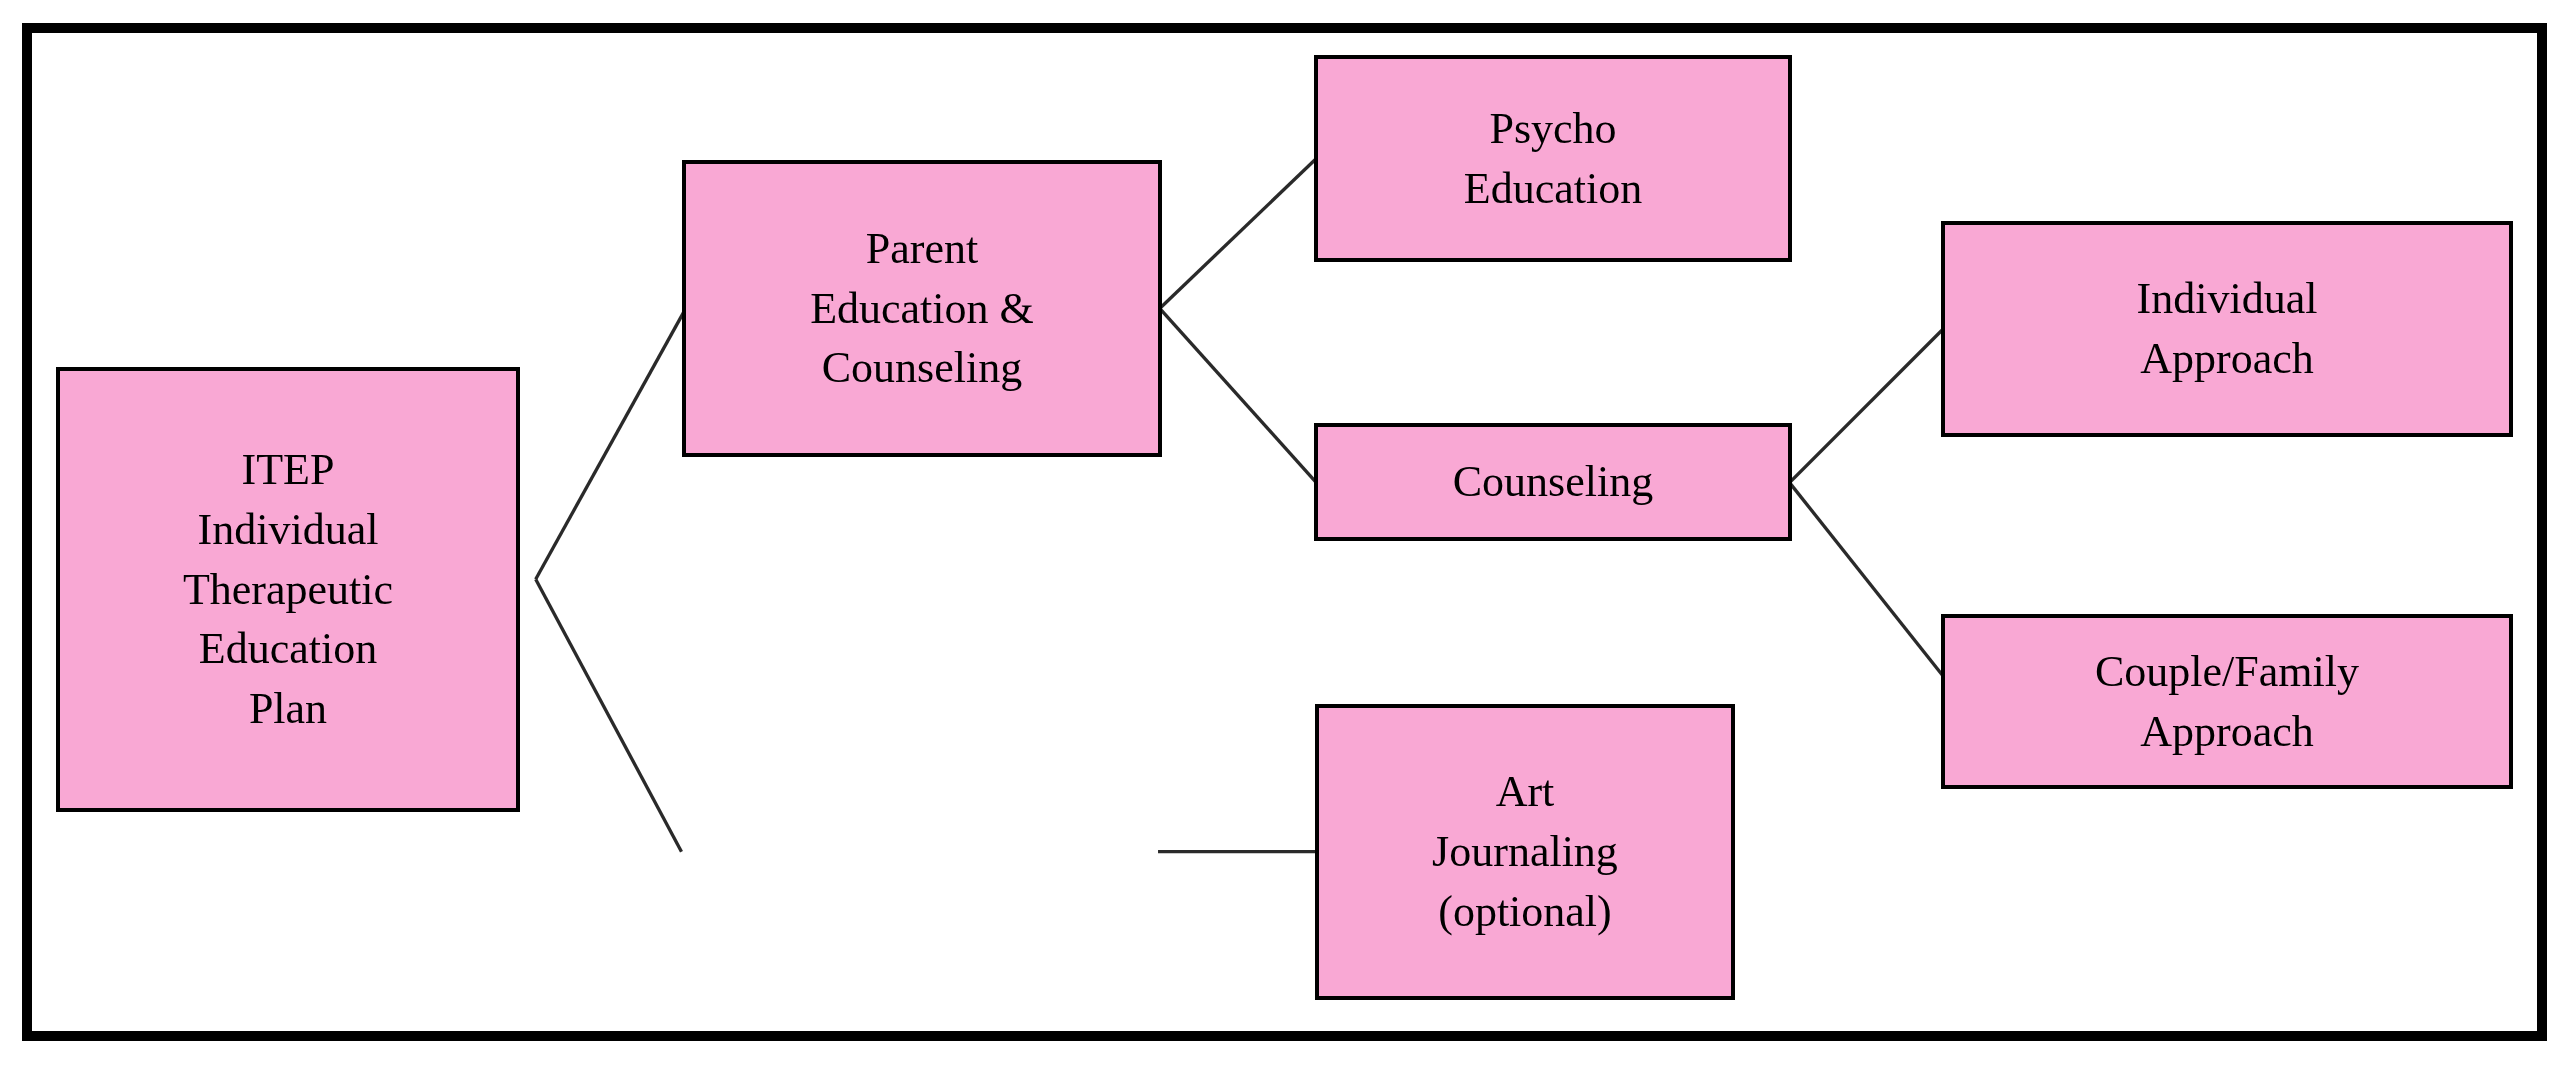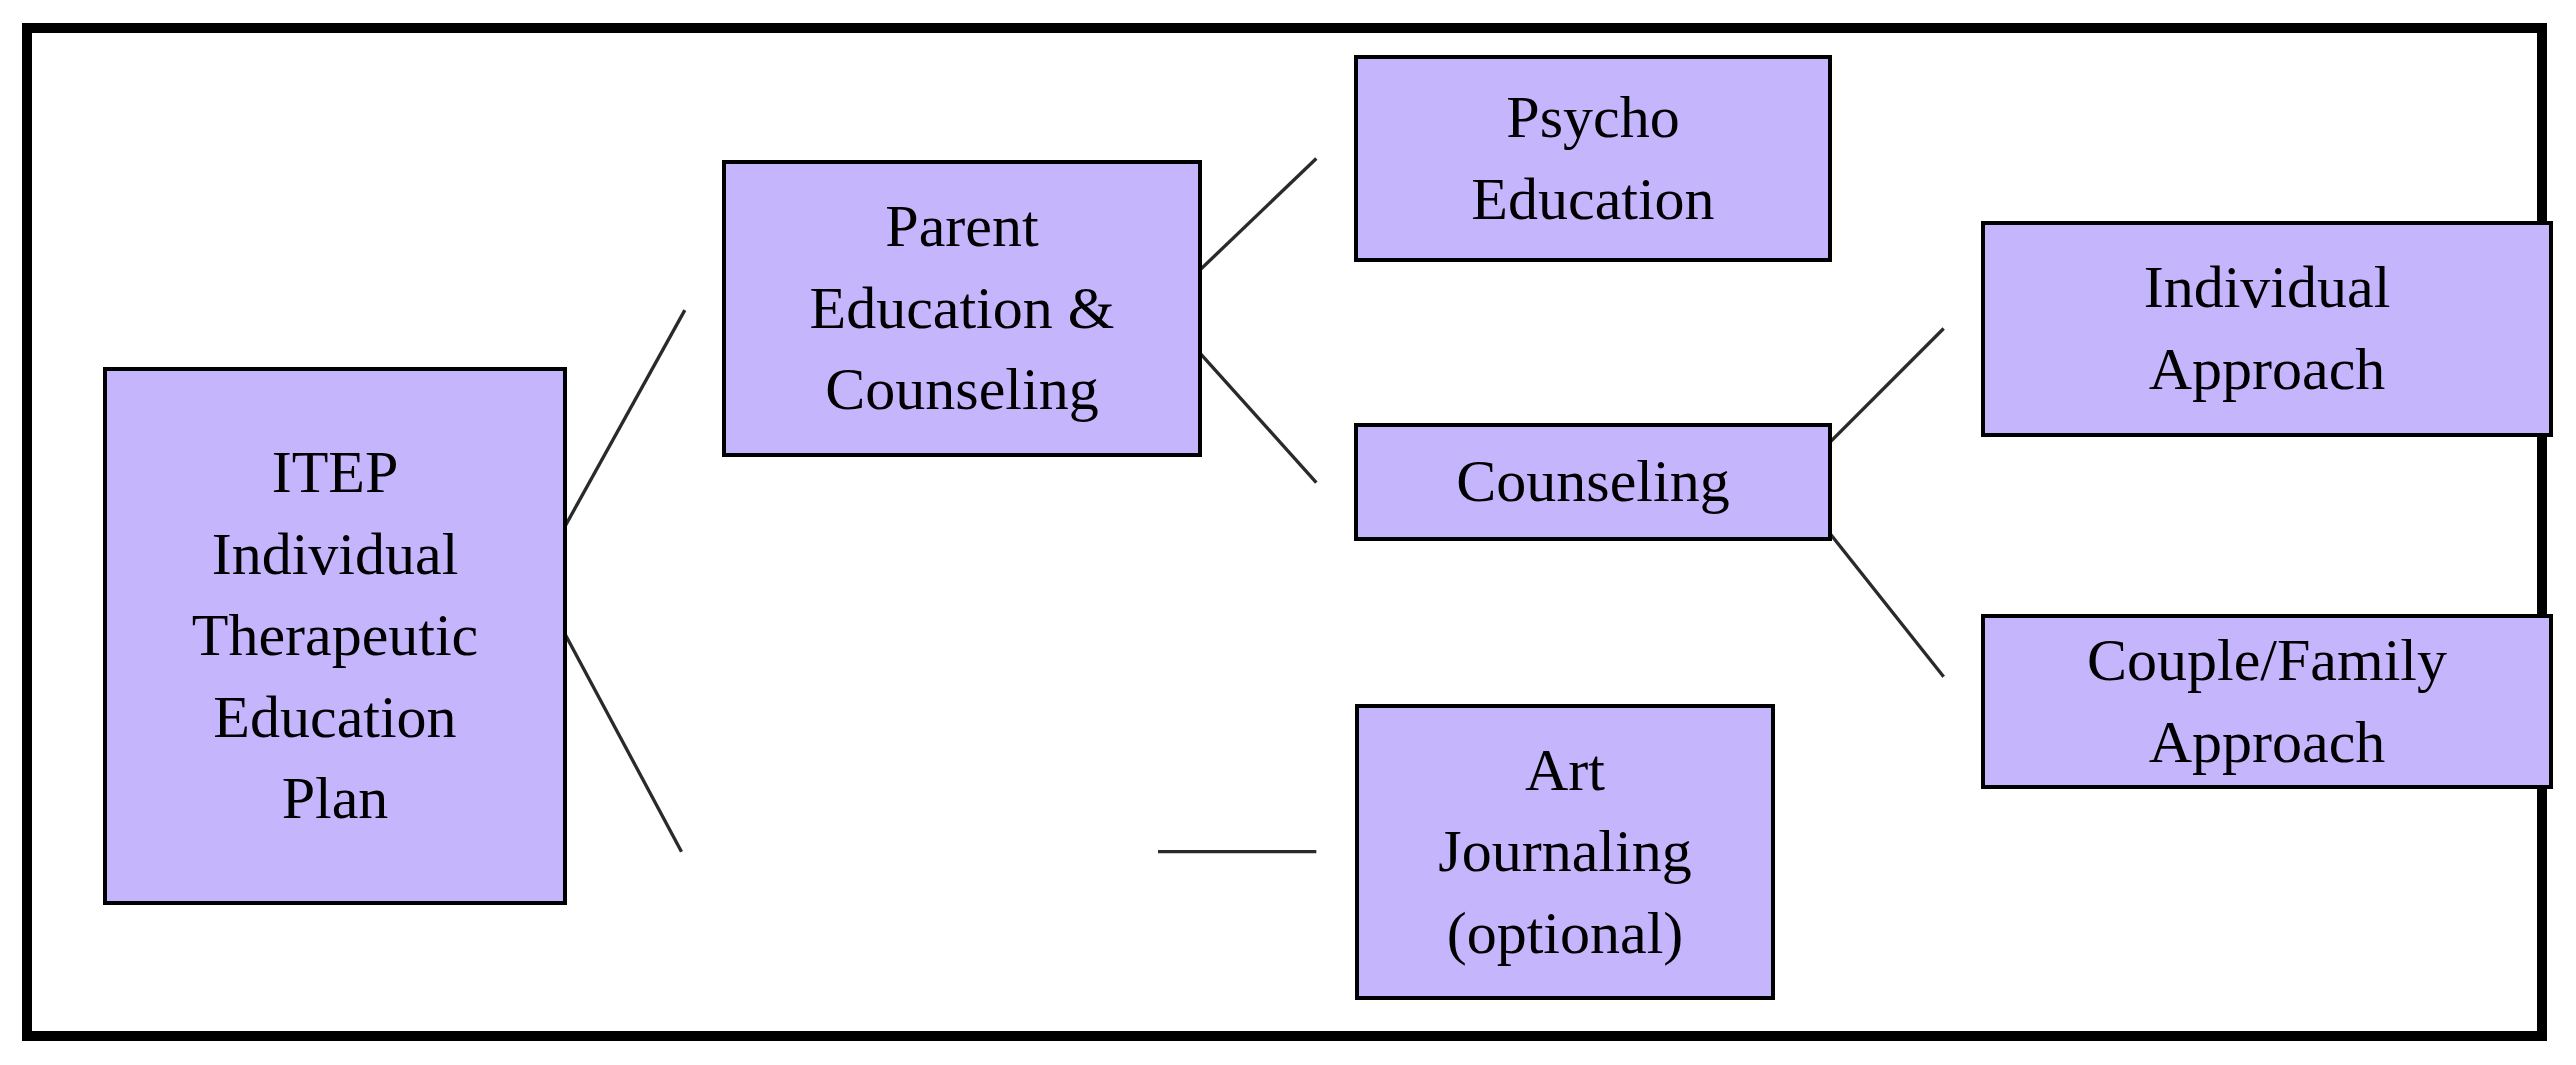--- a/index.html
+++ b/index.html
@@ -33,33 +33,32 @@
     width: 2576px;
     height: 1066px;
   }
   .edge {
     stroke: #2a2a2a;
     stroke-width: 4;
     fill: none;
   }
   .node {
     position: absolute;
-    background: #c4b5fd;
+    background: #f9a8d4;
     border: 4.2px solid #000000;
     box-sizing: border-box;
     display: flex;
     align-items: center;
     justify-content: center;
     text-align: center;
     white-space: pre-line;
-    font-size: 60px;
+    font-size: 44px;
     line-height: 1.36;
-    margin-left: 40px;
   }
-  #node-itep        { left: 63px;   top: 367px; width: 464px; height: 538px; }
+  #node-itep        { left: 56px;   top: 367px; width: 464px; height: 445px; }
   #node-parent      { left: 682px;  top: 160px; width: 480px; height: 297px; }
   #node-arts        { left: 679px;  top: 748px; width: 479px; height: 207px; }
   #node-psycho      { left: 1314px; top: 55px;  width: 478px; height: 207px; }
   #node-counseling  { left: 1314px; top: 423px; width: 478px; height: 118px; }
   #node-artjournal  { left: 1315px; top: 704px; width: 420px; height: 296px; }
   #node-individual  { left: 1941px; top: 221px; width: 572px; height: 216px; }
   #node-couple      { left: 1941px; top: 614px; width: 572px; height: 175px; }
 </style>
 </head>
 <body>

